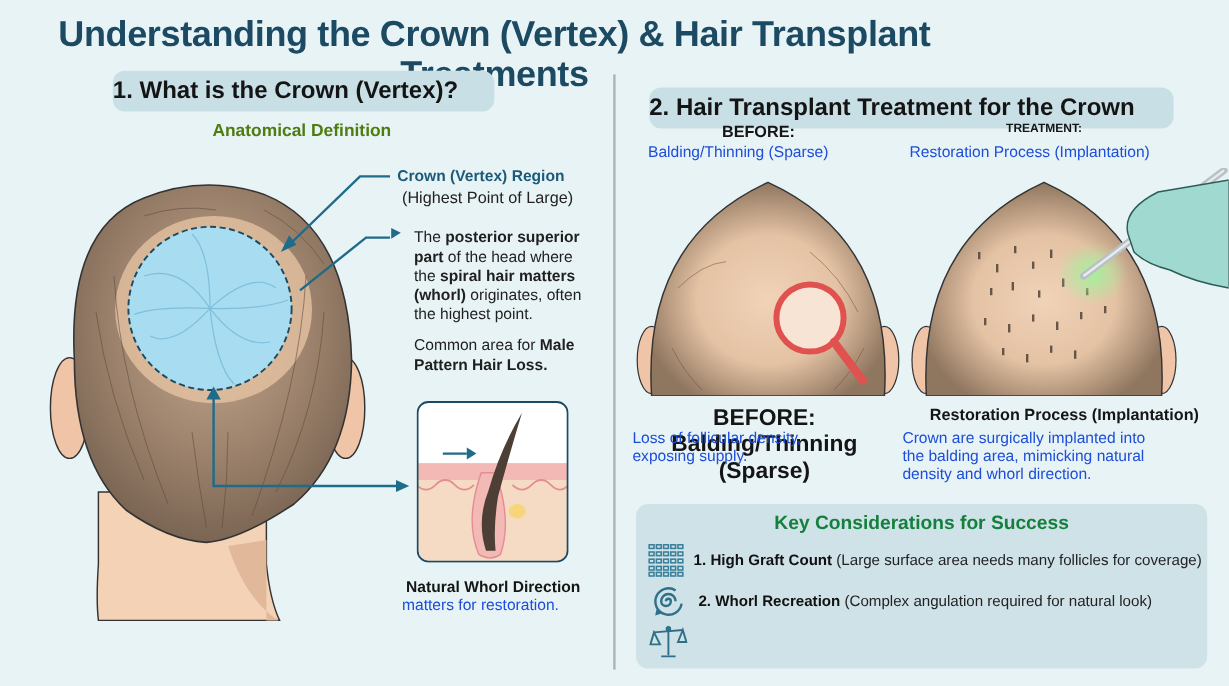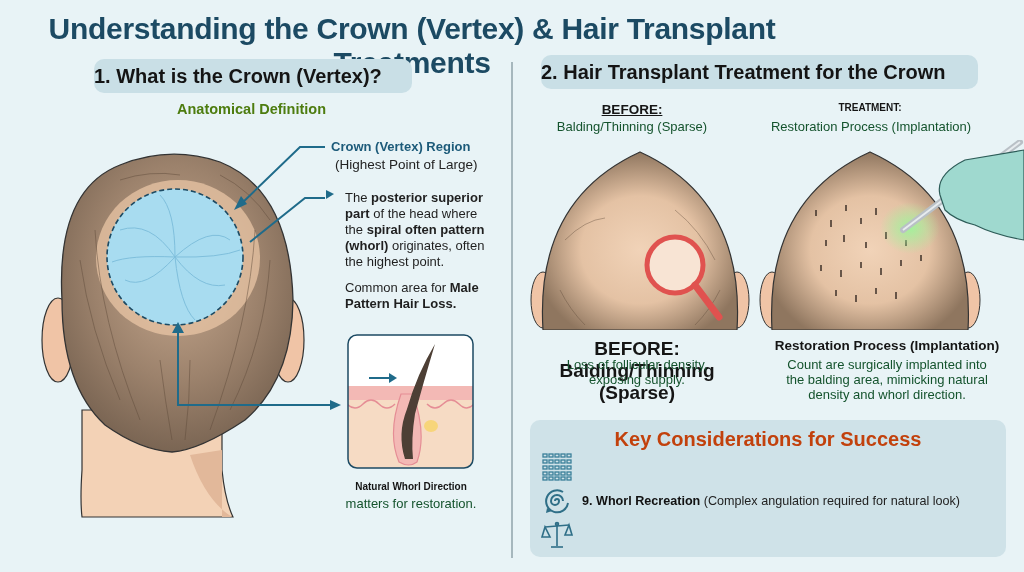--- a/index.html
+++ b/index.html
@@ -13,37 +13,37 @@
   .abs { position: absolute; }
   .title {
     left: 0; top: 12px; width: 824px; text-align: center;
     font-size: 30px; font-weight: bold; color: #1c4a63; letter-spacing: -0.3px;
   }
   .pill {
     background: #c9dfe6; border-radius: 10px;
     font-weight: bold; color: #141414; text-align: left;
   }
   .pill1 { left: 94px; top: 59px; width: 318px; height: 34px; font-size: 20px; line-height: 34px; }
-  .pill2 { left: 541px; top: 55px; width: 437px; height: 34px; font-size: 20px; line-height: 34px; }
+  .pill2 { left: 541px; top: 73px; width: 437px; height: 34px; font-size: 20px; line-height: 34px; }
   .subhead { color: #4d7c0f; font-weight: bold; font-size: 14.5px; }
   .divider { left: 511px; top: 62px; width: 2px; height: 496px; background: #a6b7bd; }
 
   .callout-title { color: #1c5a79; font-weight: bold; font-size: 13px; }
   .callout-sub { font-size: 13.5px; color: #222; }
   .para { font-size: 13px; line-height: 16px; color: #1f1f1f; }
   .para b { font-weight: bold; }
 
-  .caption-b { font-weight: bold; font-size: 10px; color: #151515; text-align: center; }
-  .caption-n { font-size: 13px; color: #14532d; text-align: center; line-height: 15px; }
+  .caption-b { font-weight: bold; font-size: 13px; color: #151515; text-align: center; }
+  .caption-n { font-size: 13px; color: #1d4ed8; line-height: 15px; }
 
   .keybox {
     left: 530px; top: 420px; width: 476px; height: 137px;
     background: #cfe2e8; border-radius: 10px;
   }
-  .keybox-title { left: 0; top: 8px; width: 476px; text-align: center; font-weight: bold; font-size: 20px; color: #c2410c; }
+  .keybox-title { left: 0; top: 8px; width: 476px; text-align: center; font-weight: bold; font-size: 16px; color: #15803d; }
   .key-row { left: 10px; width: 460px; height: 30px; display: flex; align-items: center; }
   .key-row .ico { width: 34px; height: 30px; display: flex; align-items: center; justify-content: center; }
   .key-row .txt { font-size: 12.6px; color: #222; margin-left: 8px; white-space: nowrap; }
   .key-row .txt b { color: #111; }
   svg { display: block; }
 </style>
 </head>
 <body>
 
 <div class="abs title">Understanding the Crown (Vertex) &amp; Hair Transplant Treatments</div>
@@ -104,21 +104,21 @@
   <polygon points="234,210 247,204 241,196" fill="#1f6b8a"></polygon>
   <polygon points="172,333 184,333 178,322" fill="#1f6b8a"></polygon>
   <polygon points="328,199 336,194 328,190" fill="#1f6b8a" transform="translate(-2,0)"></polygon>
   <polygon points="330,400 341,405 330,410" fill="#1f6b8a"></polygon>
 </svg>
 
 <div class="abs callout-title" style="left:331px; top:139px;">Crown (Vertex) Region</div>
 <div class="abs callout-sub" style="left:335px; top:157px;">(Highest Point of Large)</div>
 
 <div class="abs para" style="left:345px; top:190px; width:140px;">
-  <span>The </span><b>posterior superior part</b><span> of the head where the </span><b>spiral often pattern (whorl)</b><span> originates, often the highest point.</span>
+  <span>The </span><b>posterior superior part</b><span> of the head where the </span><b>spiral hair matters (whorl)</b><span> originates, often the highest point.</span>
 </div>
 <div class="abs para" style="left:345px; top:280px; width:140px;">
   <span>Common area for </span><b>Male Pattern Hair Loss.</b>
 </div>
 
 <svg class="abs" style="left:347px; top:334px;" width="127" height="135" viewBox="0 0 127 135">
   <defs>
       <clipPath id="fc">
         <rect x="1" y="1" width="125" height="133" rx="9"></rect>
       </clipPath>
@@ -133,21 +133,21 @@
     <ellipse cx="84" cy="92" rx="7" ry="6" fill="#f7d57a"></ellipse>
     <path d="M58 125 Q50 100 60 75 Q70 40 88 10 Q76 50 68 80 Q64 105 66 125 Z" fill="#4d3f35"></path>
   </g>
   <rect x="1" y="1" width="125" height="133" rx="9" fill="none" stroke="#1c4a63" stroke-width="1.5"></rect>
   <line x1="22" y1="44" x2="42" y2="44" stroke="#1f6b8a" stroke-width="2"></line>
   <polygon points="42,39 50,44 42,49" fill="#1f6b8a"></polygon>
 </svg>
 <div class="abs caption-b" style="left:335px; top:481px; width:152px;">Natural Whorl Direction</div>
 <div class="abs caption-n" style="left:335px; top:496px; width:152px;">matters for restoration.</div>
 
-<div class="abs caption-b" style="left:552px; top:102px; width:160px; font-size:13.5px;text-decoration:underline;">BEFORE:</div>
+<div class="abs caption-b" style="left:552px; top:102px; width:160px; font-size:13.5px;">BEFORE:</div>
 <div class="abs caption-n" style="left:540px; top:119px; width:184px; font-size:13px;">Balding/Thinning (Sparse)</div>
 <div class="abs caption-b" style="left:790px; top:102px; width:160px; font-size:10px;">TREATMENT:</div>
 <div class="abs caption-n" style="left:758px; top:119px; width:226px; font-size:13px;">Restoration Process (Implantation)</div>
 
 <svg class="abs" style="left:525px; top:140px;" width="499" height="190" viewBox="0 0 499 190">
   <defs>
     <radialGradient id="balding" cx="50%" cy="55%" r="55%">
       <stop offset="0%" stop-color="#f1d3b8"></stop>
       <stop offset="55%" stop-color="#e4c2a4"></stop>
       <stop offset="100%" stop-color="#8f765f"></stop>
@@ -206,21 +206,21 @@
     <line x1="378" y1="90" x2="495" y2="2" stroke="#e7ecef" stroke-width="2"></line>
     <path d="M415 55 Q410 35 440 20 L499 10 L499 100 Q470 95 450 85 Q430 80 420 70 Z" fill="#9fd9cf" stroke="#2d5c58" stroke-width="1.2"></path>
   </g>
 </svg>
 
 <div class="abs caption-b" style="left:527px; top:338px; width:220px; font-size:19px;">BEFORE: Balding/Thinning (Sparse)</div>
 <div class="abs caption-n" style="left:527px; top:357px; width:220px;">Loss of follicular density,</div>
 <div class="abs caption-n" style="left:527px; top:372px; width:220px;">exposing supply.</div>
 
 <div class="abs caption-b" style="left:752px; top:338px; width:270px; font-size:13.5px;">Restoration Process (Implantation)</div>
-<div class="abs caption-n" style="left:752px; top:357px; width:270px;">Count are surgically implanted into</div>
+<div class="abs caption-n" style="left:752px; top:357px; width:270px;">Crown are surgically implanted into</div>
 <div class="abs caption-n" style="left:752px; top:372px; width:270px;">the balding area, mimicking natural</div>
 <div class="abs caption-n" style="left:752px; top:387px; width:270px;">density and whorl direction.</div>
 
 <div class="abs keybox">
   <div class="abs keybox-title">Key Considerations for Success</div>
 
   <div class="abs key-row" style="top:32px;">
     <span class="ico">
       <svg width="30" height="28" viewBox="0 0 30 28">
         <g fill="none" stroke="#3a7f99" stroke-width="1.3">
@@ -245,33 +245,34 @@
             <rect x="19" y="19" width="4" height="3"></rect>
             <rect x="25" y="19" width="4" height="3"></rect>
           <rect x="1" y="24" width="4" height="3"></rect>
             <rect x="7" y="24" width="4" height="3"></rect>
             <rect x="13" y="24" width="4" height="3"></rect>
             <rect x="19" y="24" width="4" height="3"></rect>
             <rect x="25" y="24" width="4" height="3"></rect>
         </g>
       </svg>
     </span>
+    <span class="txt"><b>1. High Graft Count</b><span> (Large surface area needs many follicles for coverage)</span></span>
   </div>
 
   <div class="abs key-row" style="top:66px;">
     <span class="ico">
       <svg width="28" height="28" viewBox="0 0 28 28">
         <g fill="none" stroke="#2f6f87" stroke-width="2">
           <path d="M14 14 m-2 0 a2 2 0 1 1 4 0 a4 4 0 1 1 -8 0 a6 6 0 1 1 12 0"></path>
           <path d="M25 16 A11 11 0 1 1 20 5"></path>
         </g>
         <polygon points="4,21 9,24 3,26" fill="#2f6f87"></polygon>
       </svg>
     </span>
-    <span class="txt"><b>9. Whorl Recreation</b><span> (Complex angulation required for natural look)</span></span>
+    <span class="txt"><b>2. Whorl Recreation</b><span> (Complex angulation required for natural look)</span></span>
   </div>
 
   <div class="abs key-row" style="top:100px;">
     <span class="ico">
       <svg width="32" height="30" viewBox="0 0 32 30">
         <g fill="none" stroke="#2f6f87" stroke-width="1.6">
           <line x1="16" y1="3" x2="16" y2="26"></line>
           <line x1="4" y1="7" x2="28" y2="5"></line>
           <line x1="10" y1="27" x2="22" y2="27"></line>
           <path d="M4 7 L1 17 L9 17 Z"></path>

